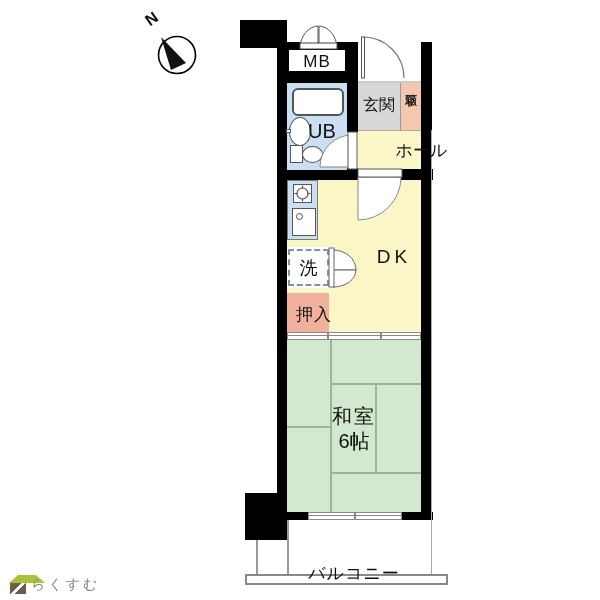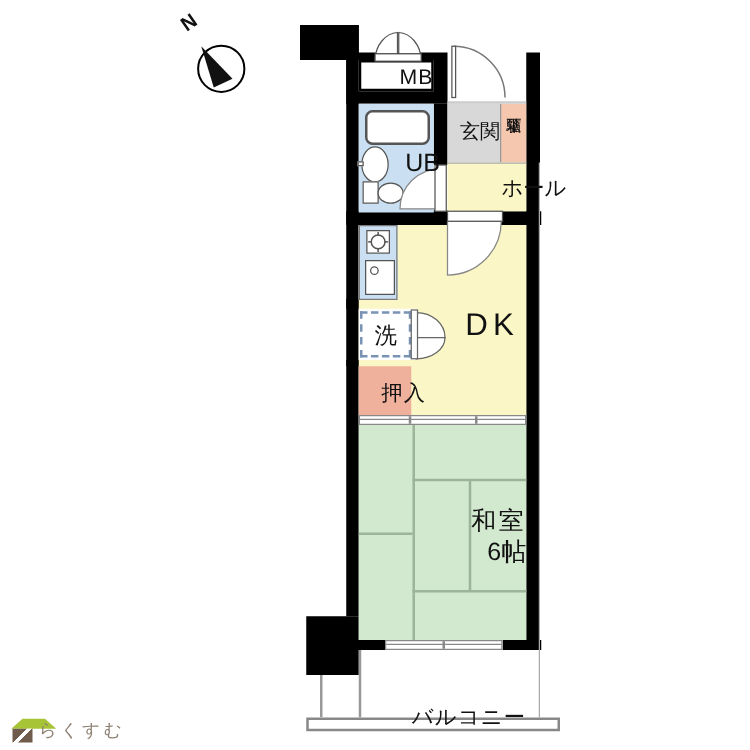--- a/index.html
+++ b/index.html
@@ -1,21 +1,21 @@
 <!DOCTYPE html>
 <html><head>
 <meta charset="utf-8">
 <style>
   html,body{margin:0;padding:0;background:#fff;}
   #canvas{position:relative;width:600px;height:600px;background:#ffffff;overflow:hidden;
           font-family:"Liberation Sans","DejaVu Sans",sans-serif;color:#1a1a1a;}
   .abs{position:absolute;}
   .wall{position:absolute;background:#000;}
   .lbl{position:absolute;color:#111;white-space:nowrap;}
-  .ctr{text-align:right;}
+  .ctr{text-align:center;}
   .thin{position:absolute;background:#999;}
   .tatami{position:absolute;background:#9cb49c;}
   .strip{position:absolute;background:#fff;border:1px solid #888;box-sizing:border-box;}
   .stripline{position:absolute;background:#888;}
   .fixture{position:absolute;background:#fff;border:1px solid #555;box-sizing:border-box;}
   svg{position:absolute;left:0;top:0;}
 </style>
 </head>
 <body>
 
@@ -124,21 +124,21 @@
       <line x1="307.5" y1="193.5" x2="310.5" y2="193.5"></line>
     </g>
   </svg>
 
   <div class="lbl" style="left:146px;top:10px;font-size:16px;font-weight:bold;transform:rotate(-35deg);">N</div>
   <div class="lbl ctr" style="left:287px;top:52px;width:60px;font-size:17px;letter-spacing:1px;">MB</div>
   <div class="lbl ctr" style="left:358px;top:95px;width:42px;font-size:16px;">玄関</div>
   <div class="lbl" style="left:404px;top:85px;height:44px;font-size:12px;writing-mode:vertical-rl;line-height:1.1;">下駄箱</div>
   <div class="lbl ctr" style="left:358px;top:139px;width:63px;font-size:17px;padding-left:32px;">ホール</div>
   <div class="lbl ctr" style="left:292px;top:120px;width:60px;font-size:20px;">UB</div>
-  <div class="lbl ctr" style="left:339px;top:246px;width:76px;font-size:25px;letter-spacing:4px;">DK</div>
+  <div class="lbl ctr" style="left:356px;top:246px;width:76px;font-size:19px;letter-spacing:4px;">DK</div>
   <div class="lbl ctr" style="left:287px;top:303px;width:54px;font-size:17px;letter-spacing:1px;">押入</div>
   <div class="lbl ctr" style="left:287px;top:403px;width:134px;font-size:20px;letter-spacing:2px;">和室</div>
   <div class="lbl ctr" style="left:287px;top:428px;width:134px;font-size:20px;">6帖</div>
   <div class="lbl ctr" style="left:287px;top:562px;width:134px;font-size:17px;letter-spacing:1px;">バルコニー</div>
 
   <div class="abs" style="left:9px;top:575px;width:18px;height:0;border-left:9px solid transparent;border-right:9px solid transparent;border-bottom:8px solid #a6c436;"></div>
   <div class="abs" style="left:10px;top:583px;width:16px;height:11px;background:linear-gradient(135deg,#6f5c4d 42%,#fff 42%,#fff 56%,#6f5c4d 56%);"></div>
   <div class="lbl" style="left:31px;top:576px;font-size:14px;letter-spacing:3px;color:#8d8073;">らくすむ</div>
 
 </div>

